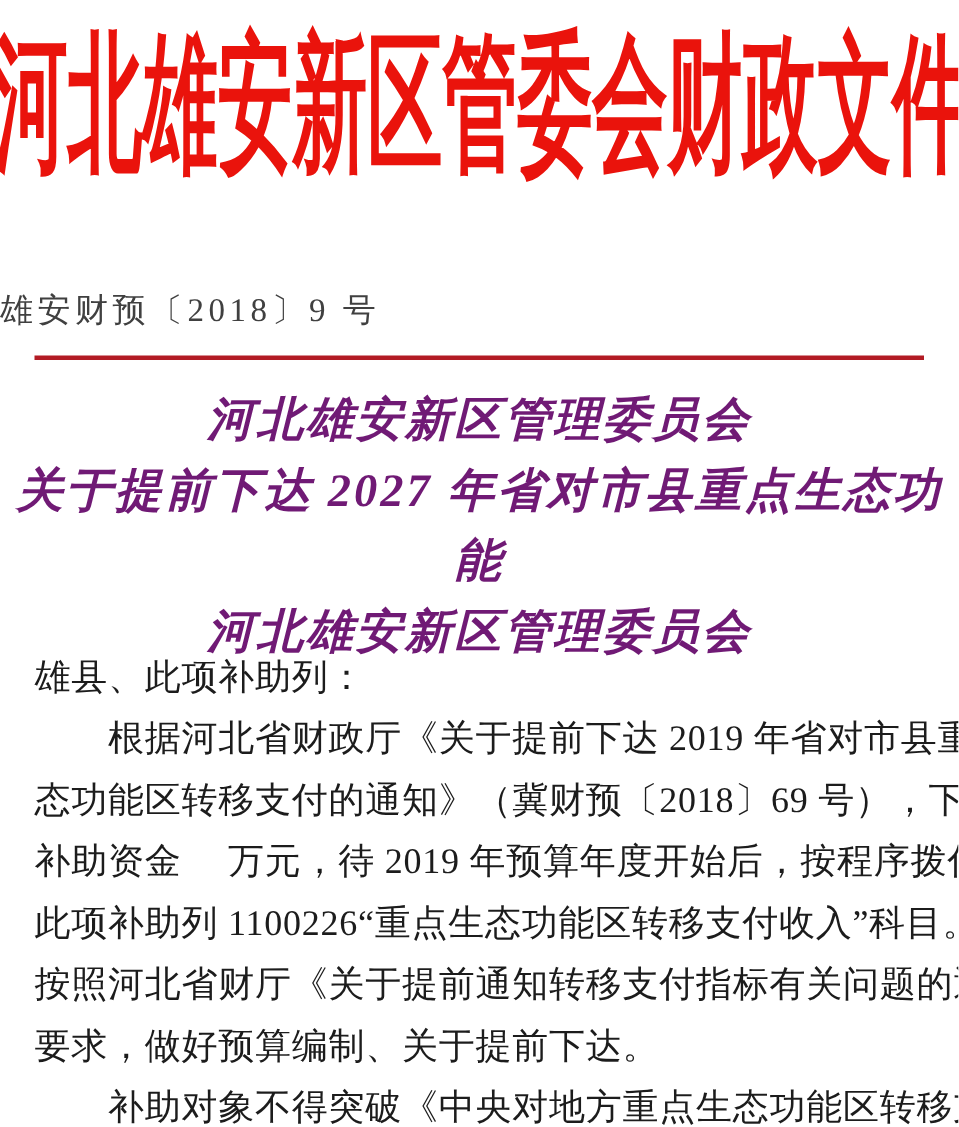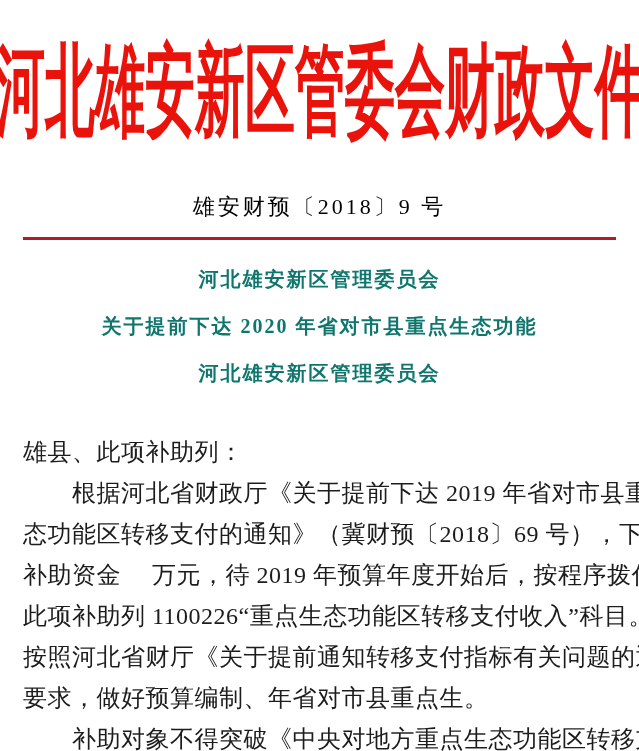--- a/index.html
+++ b/index.html
@@ -9,64 +9,65 @@
     width: 639px;
     height: 751px;
     background: #ffffff;
     overflow: hidden;
     font-family: "Liberation Serif", "DejaVu Serif", serif;
     color: #1c1c1c;
   }
   
   .letterhead {
     position: absolute;
-    top: 40px; left: 0; right: 0;
+    top: 7px; left: 0; right: 0;
     height: 112px;
     display: flex;
-    align-items: flex-start;
+    align-items: flex-end;
     justify-content: center;
     overflow: visible;
   }
   .letterhead-text {
     font-family: "Liberation Sans", "DejaVu Sans", sans-serif;
     font-weight: bold;
     font-size: 100px;
     line-height: 1;
     white-space: nowrap;
     transform: scaleX(0.50);
     transform-origin: center center;
     letter-spacing: 0px;
   }
   
   .doc-number {
     position: absolute;
     top: 192px; left: 0; right: 0;
-    text-align: center;
+    text-align: left;
     font-size: 22px;
     letter-spacing: 3px;
-    color: #000000;
+    color: #404040;
   }
   
   .red-rule {
     position: absolute;
     top: 237px;
     left: 23px;
     width: 593px;
     height: 3px;
   }
   
   .title-block {
     position: absolute;
     top: 256px; left: 0; right: 0;
     text-align: center;
-    font-size: 20px;
+    font-size: 31px;
     line-height: 47px;
     font-weight: 600;
     letter-spacing: 2px;
-    color: #0f766e;
+    color: #701a75;
+    font-style: italic;
   }
   
   .body-block {
     position: absolute;
     top: 432px;
     left: 23px;
     width: 594px;
     font-size: 24px;
     line-height: 41px;
     letter-spacing: 0.5px;
@@ -83,28 +84,28 @@
   <div class="letterhead">
     <span class="letterhead-text" style="color: rgb(234, 19, 12);">河北雄安新区管委会财政文件</span>
   </div>
 
   <div class="doc-number">雄安财预〔2018〕9 号</div>
 
   <div class="red-rule" style="background-color: rgb(178, 27, 36);"></div>
 
   <div class="title-block">
     <div class="title-line">河北雄安新区管理委员会</div>
-    <div class="title-line">关于提前下达 2020 年省对市县重点生态功能</div>
+    <div class="title-line">关于提前下达 2027 年省对市县重点生态功能</div>
     <div class="title-line">河北雄安新区管理委员会</div>
   </div>
 
   <div class="body-block">
     <div class="body-line">雄县、此项补助列：</div>
     <div class="body-line indent">根据河北省财政厅《关于提前下达 2019 年省对市县重点生</div>
     <div class="body-line">态功能区转移支付的通知》（冀财预〔2018〕69 号），下达你县</div>
     <div class="body-line">补助资金　 万元，待 2019 年预算年度开始后，按程序拨付使用。</div>
     <div class="body-line">此项补助列 1100226“重点生态功能区转移支付收入”科目。请</div>
     <div class="body-line">按照河北省财厅《关于提前通知转移支付指标有关问题的通知》</div>
-    <div class="body-line">要求，做好预算编制、年省对市县重点生。</div>
+    <div class="body-line">要求，做好预算编制、关于提前下达。</div>
     <div class="body-line indent">补助对象不得突破《中央对地方重点生态功能区转移支付办</div>
   </div>
 
 </div>
 
 </body></html>

